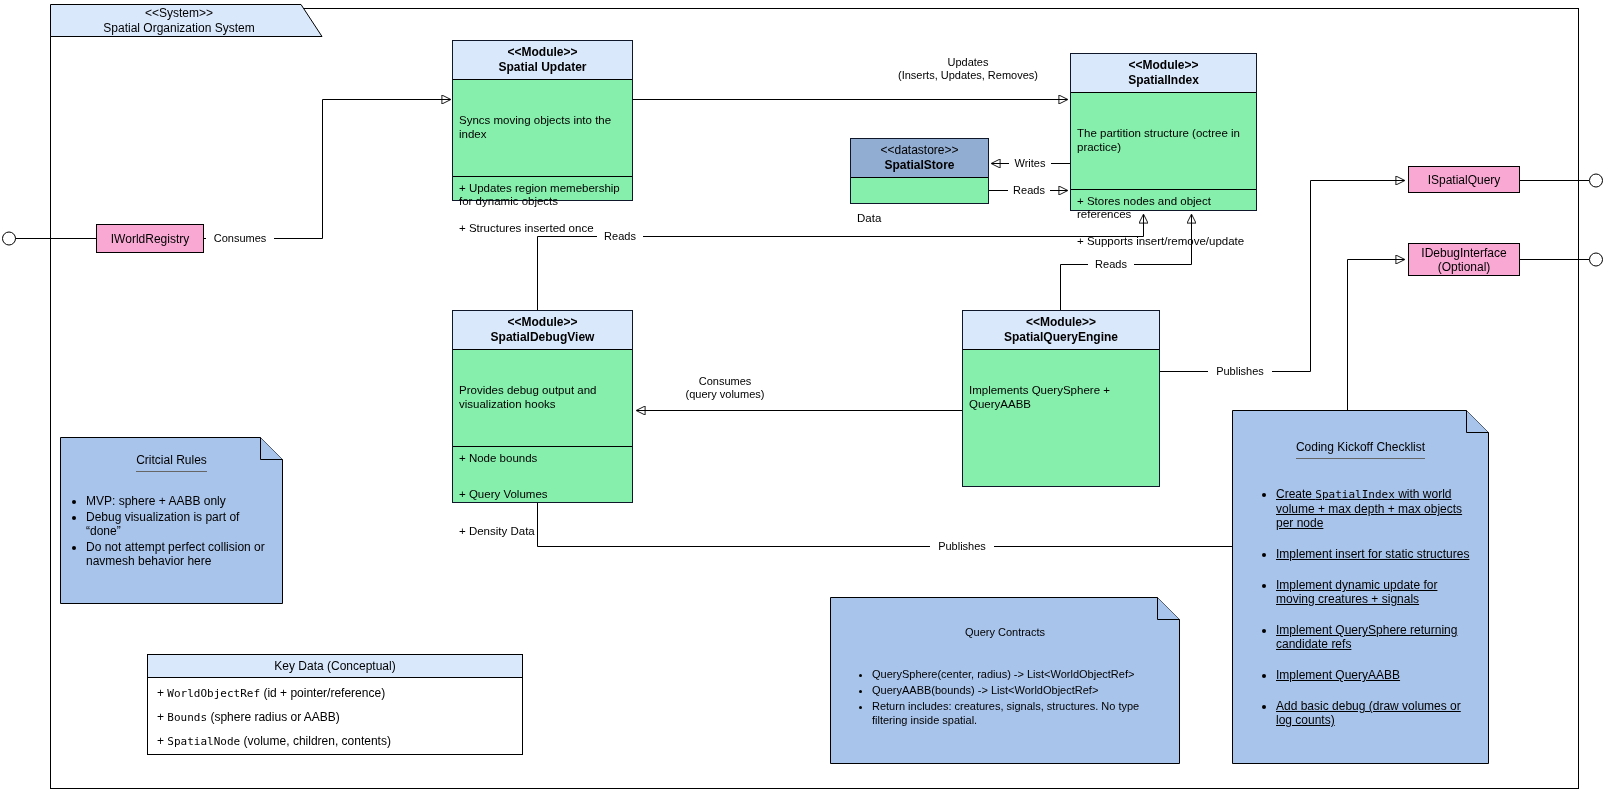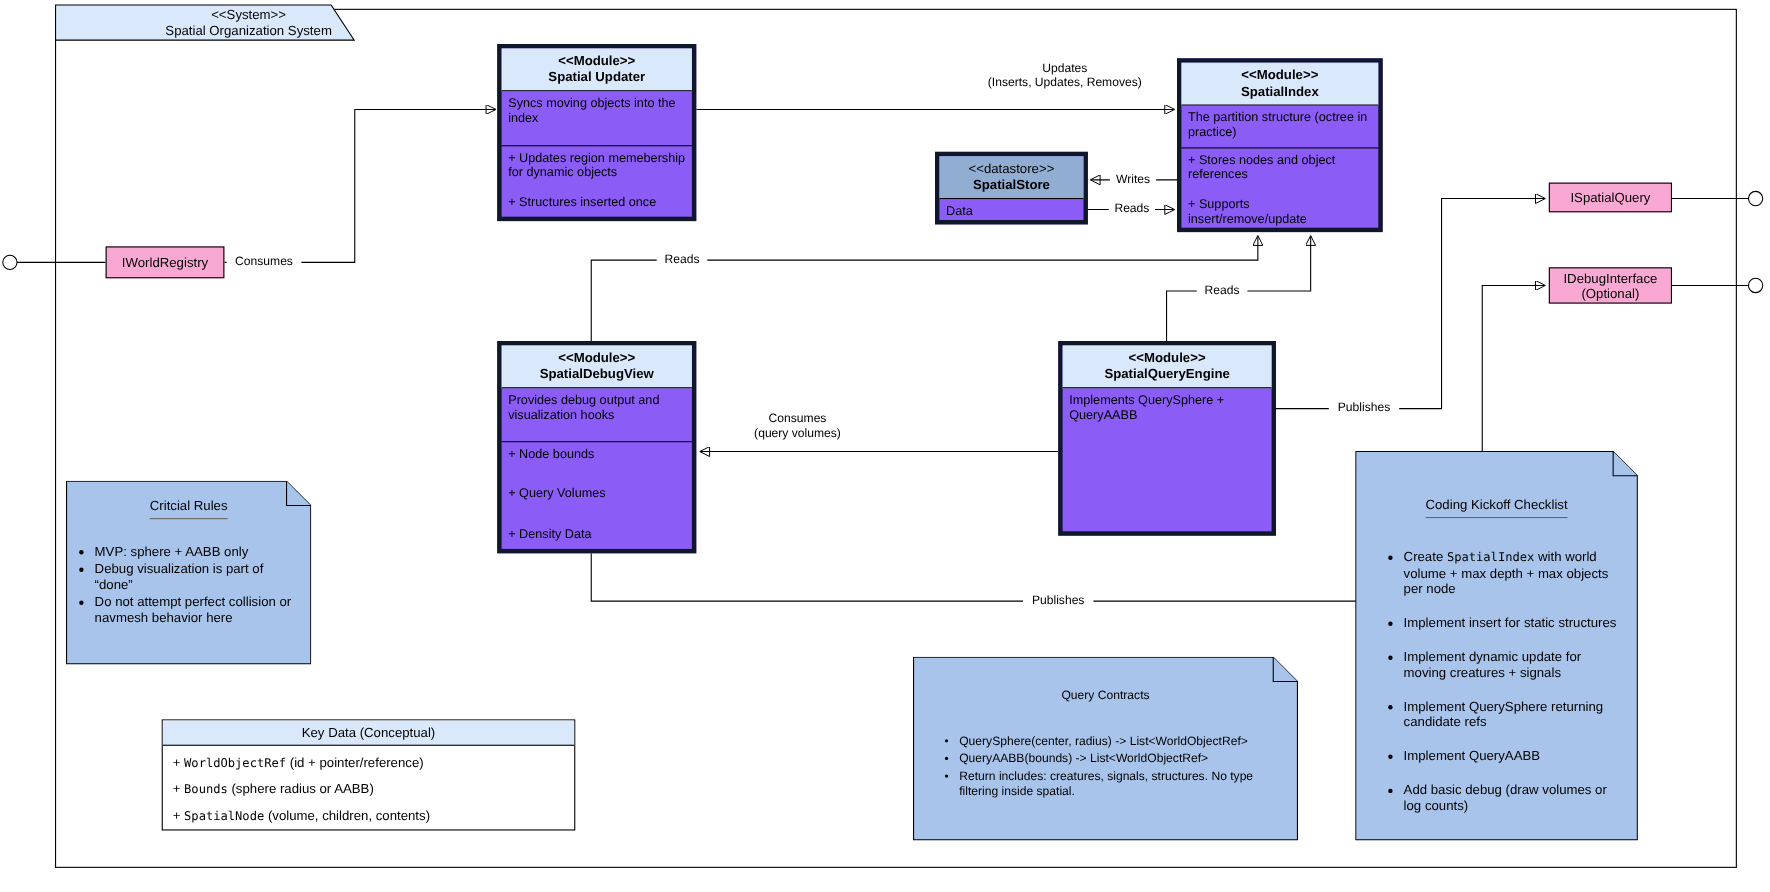--- a/index.html
+++ b/index.html
@@ -3,24 +3,24 @@
 <meta charset="utf-8">
 <style>
   html,body{margin:0;padding:0;background:#fff;}
   .canvas{position:relative;width:1609px;height:811px;background:#fff;
           font-family:"Liberation Sans",sans-serif;color:#000;overflow:hidden;}
   .wires{position:absolute;left:0;top:0;z-index:1;}
   .wires path{fill:none;stroke:#000;stroke-width:1;}
   .shape{position:absolute;z-index:2;box-sizing:border-box;}
   
   .syslabel{left:50px;top:5px;width:258px;height:31px;text-align:center;
-            font-size:12px;line-height:15px;padding-top:1px;margin-left:47px;}
-  
-  .module{background:#8b5cf6;border:4px solid #0f172a;display:flex;flex-direction:column;
-          font-size:11.5px;line-height:1.2;}
+            font-size:12px;line-height:15px;padding-top:1px;}
+  
+  .module{background:#86efac;border:1px solid #0f172a;display:flex;flex-direction:column;
+          font-size:11.5px;line-height:1.2;gap:29px;}
   .module .hdr{background:#dae8fc;text-align:center;font-weight:bold;font-size:12px;
                padding:4px 2px;border-bottom:1px solid #000;line-height:15px;}
   .module .sec{padding:5px 6px;}
   .module .sec.bordered{border-top:1px solid #000;flex:1;}
   .module .sec p{margin:0 0 13px 0;}
   .module .sec p:last-child{margin-bottom:0;}
   .dbg .sec p{margin:0 0 23px 0;}
   .it{font-style:italic;}
   
   .store .hdr{background:#92add2;font-weight:normal;}
@@ -229,21 +229,21 @@
         <li>Return includes: creatures, signals, structures. No type filtering inside spatial.</li>
       </ul>
     </div>
   </div>
 
   <div class="shape note" style="left:1232px;top:410px;width:257px;height:354px;">
     <svg width="257" height="354">
       <path d="M0.5,0.5 H234.5 L256.5,22.5 V353.5 H0.5 Z" fill="#a9c4eb" stroke="#000"></path>
       <path d="M234.5,0.5 V22.5 H256.5" fill="#a9c4eb" stroke="#000"></path>
     </svg>
-    <div class="nbody" style="padding-top:42px;">
+    <div class="nbody" style="padding-top:30px;text-decoration:underline;">
       <div class="ntitle underlined">
         <span>Coding Kickoff Checklist</span>
       </div>
       <ul style="margin-top:28px;padding-left:44px;padding-right:10px;">
         <li style="margin-bottom:17px;"><span>Create </span><span class="mono">SpatialIndex</span><span> with world volume + max depth + max objects per node</span></li>
         <li style="margin-bottom:17px;">Implement insert for static structures</li>
         <li style="margin-bottom:17px;">Implement dynamic update for moving creatures + signals</li>
         <li style="margin-bottom:17px;">Implement QuerySphere returning candidate refs</li>
         <li style="margin-bottom:17px;">Implement QueryAABB</li>
         <li>Add basic debug (draw volumes or log counts)</li>

